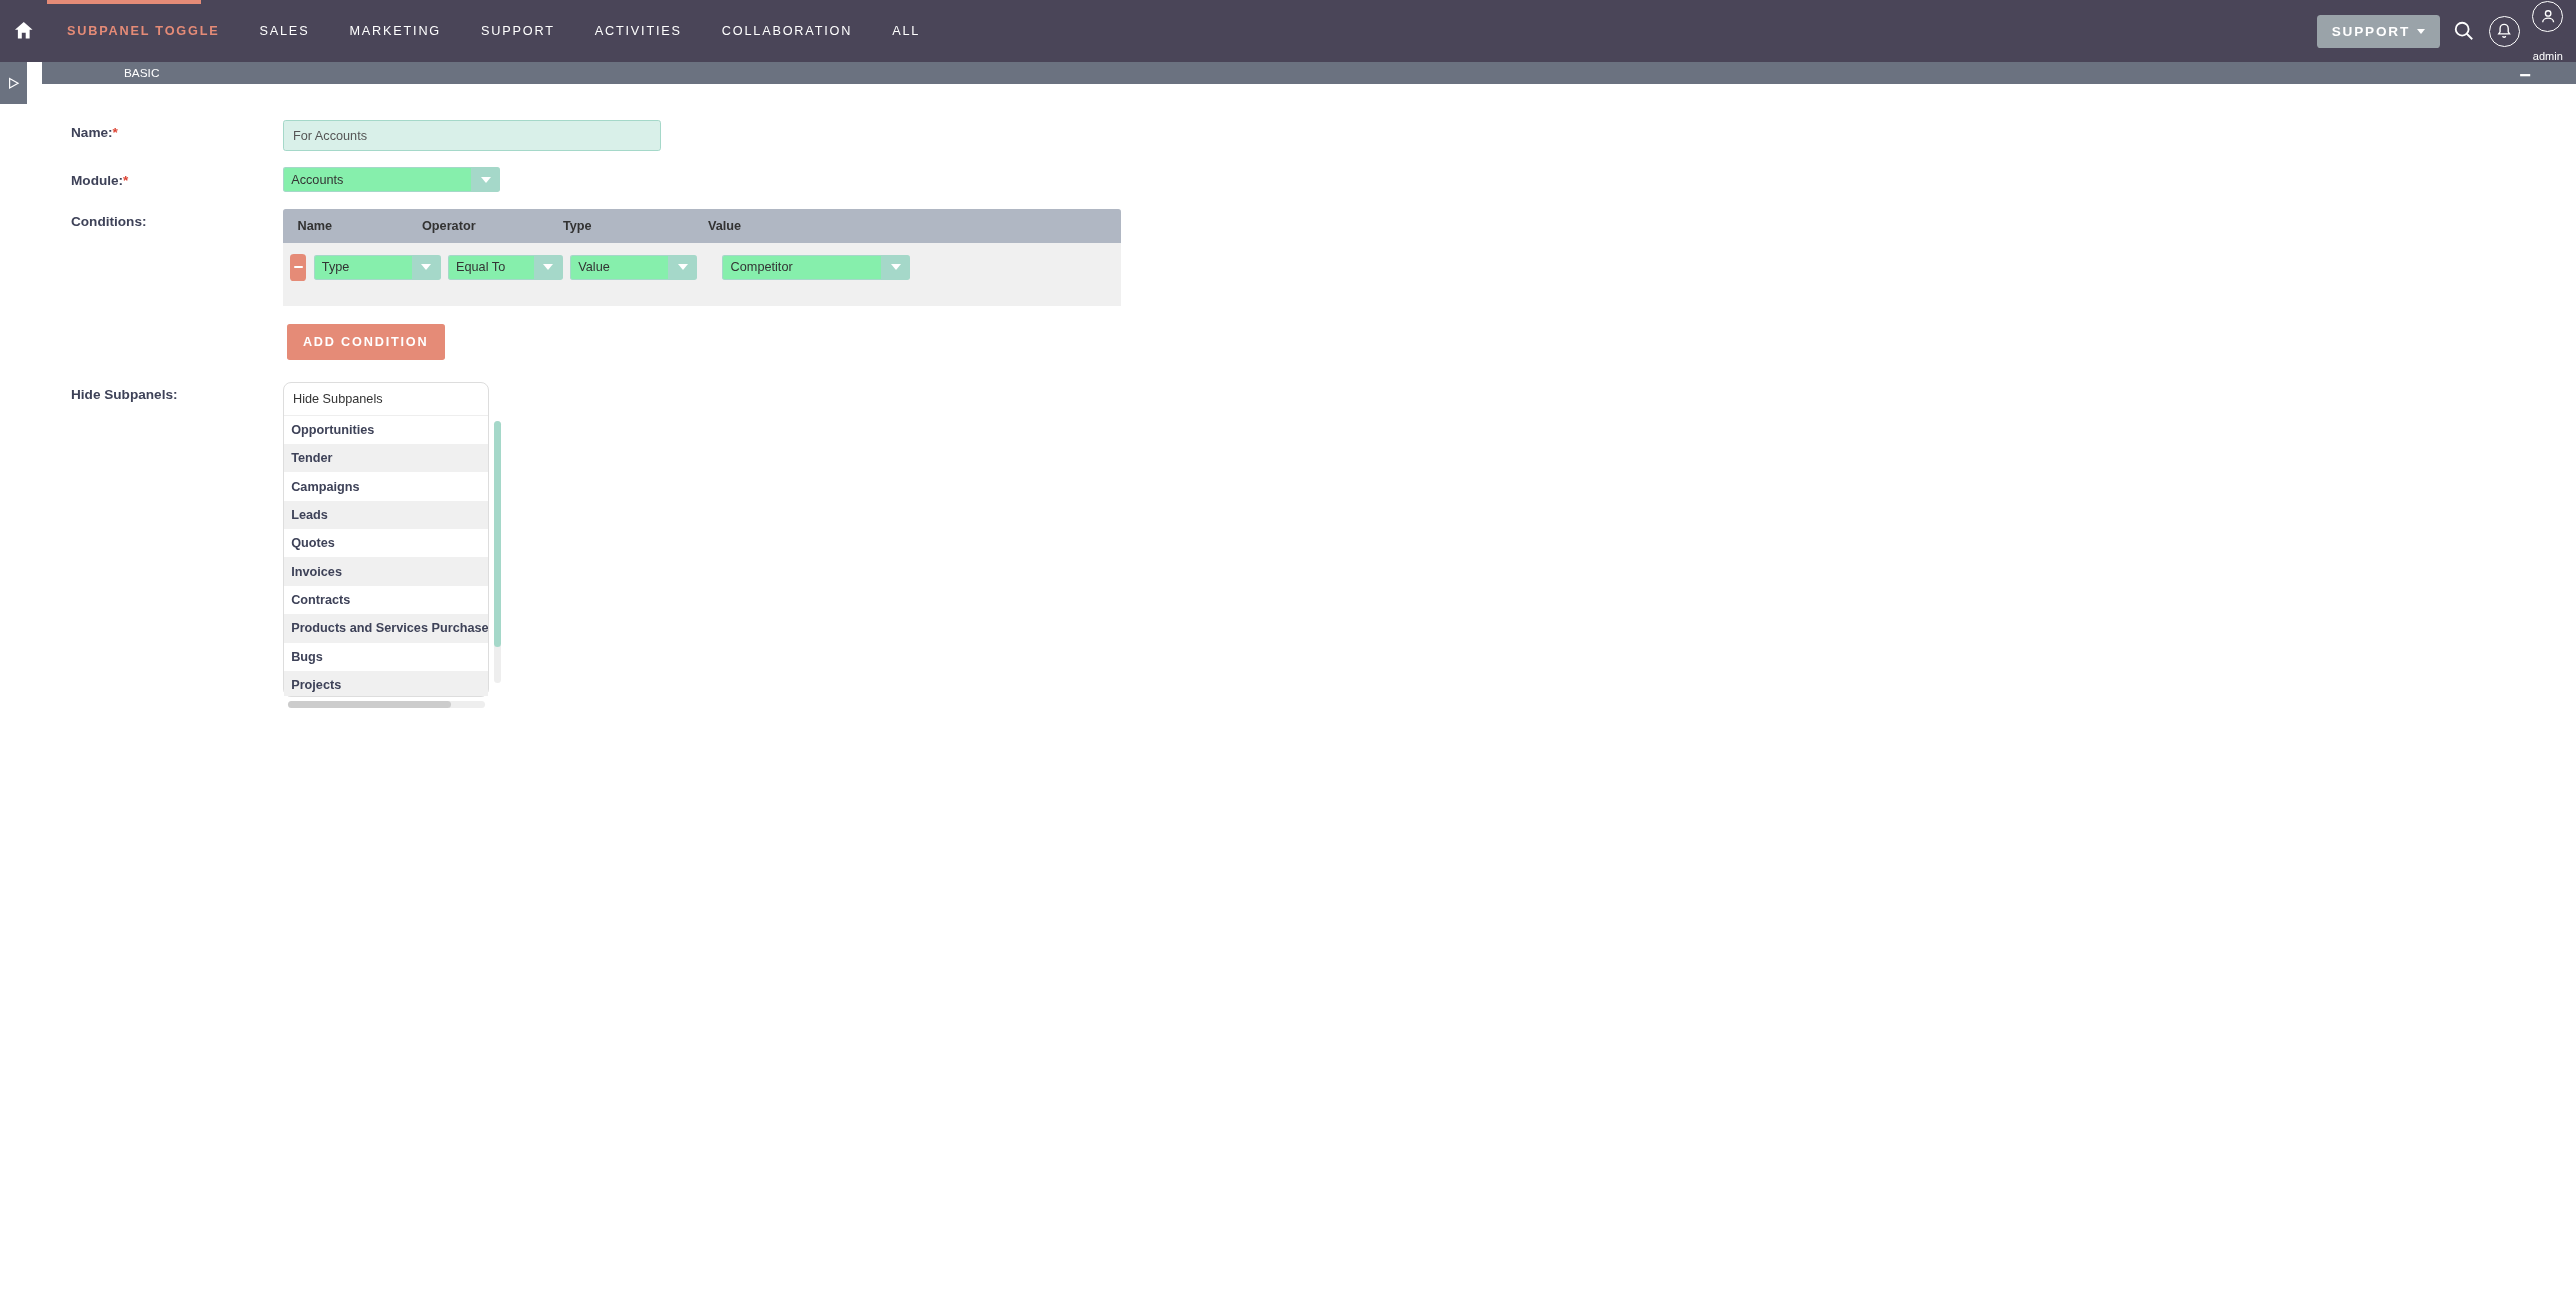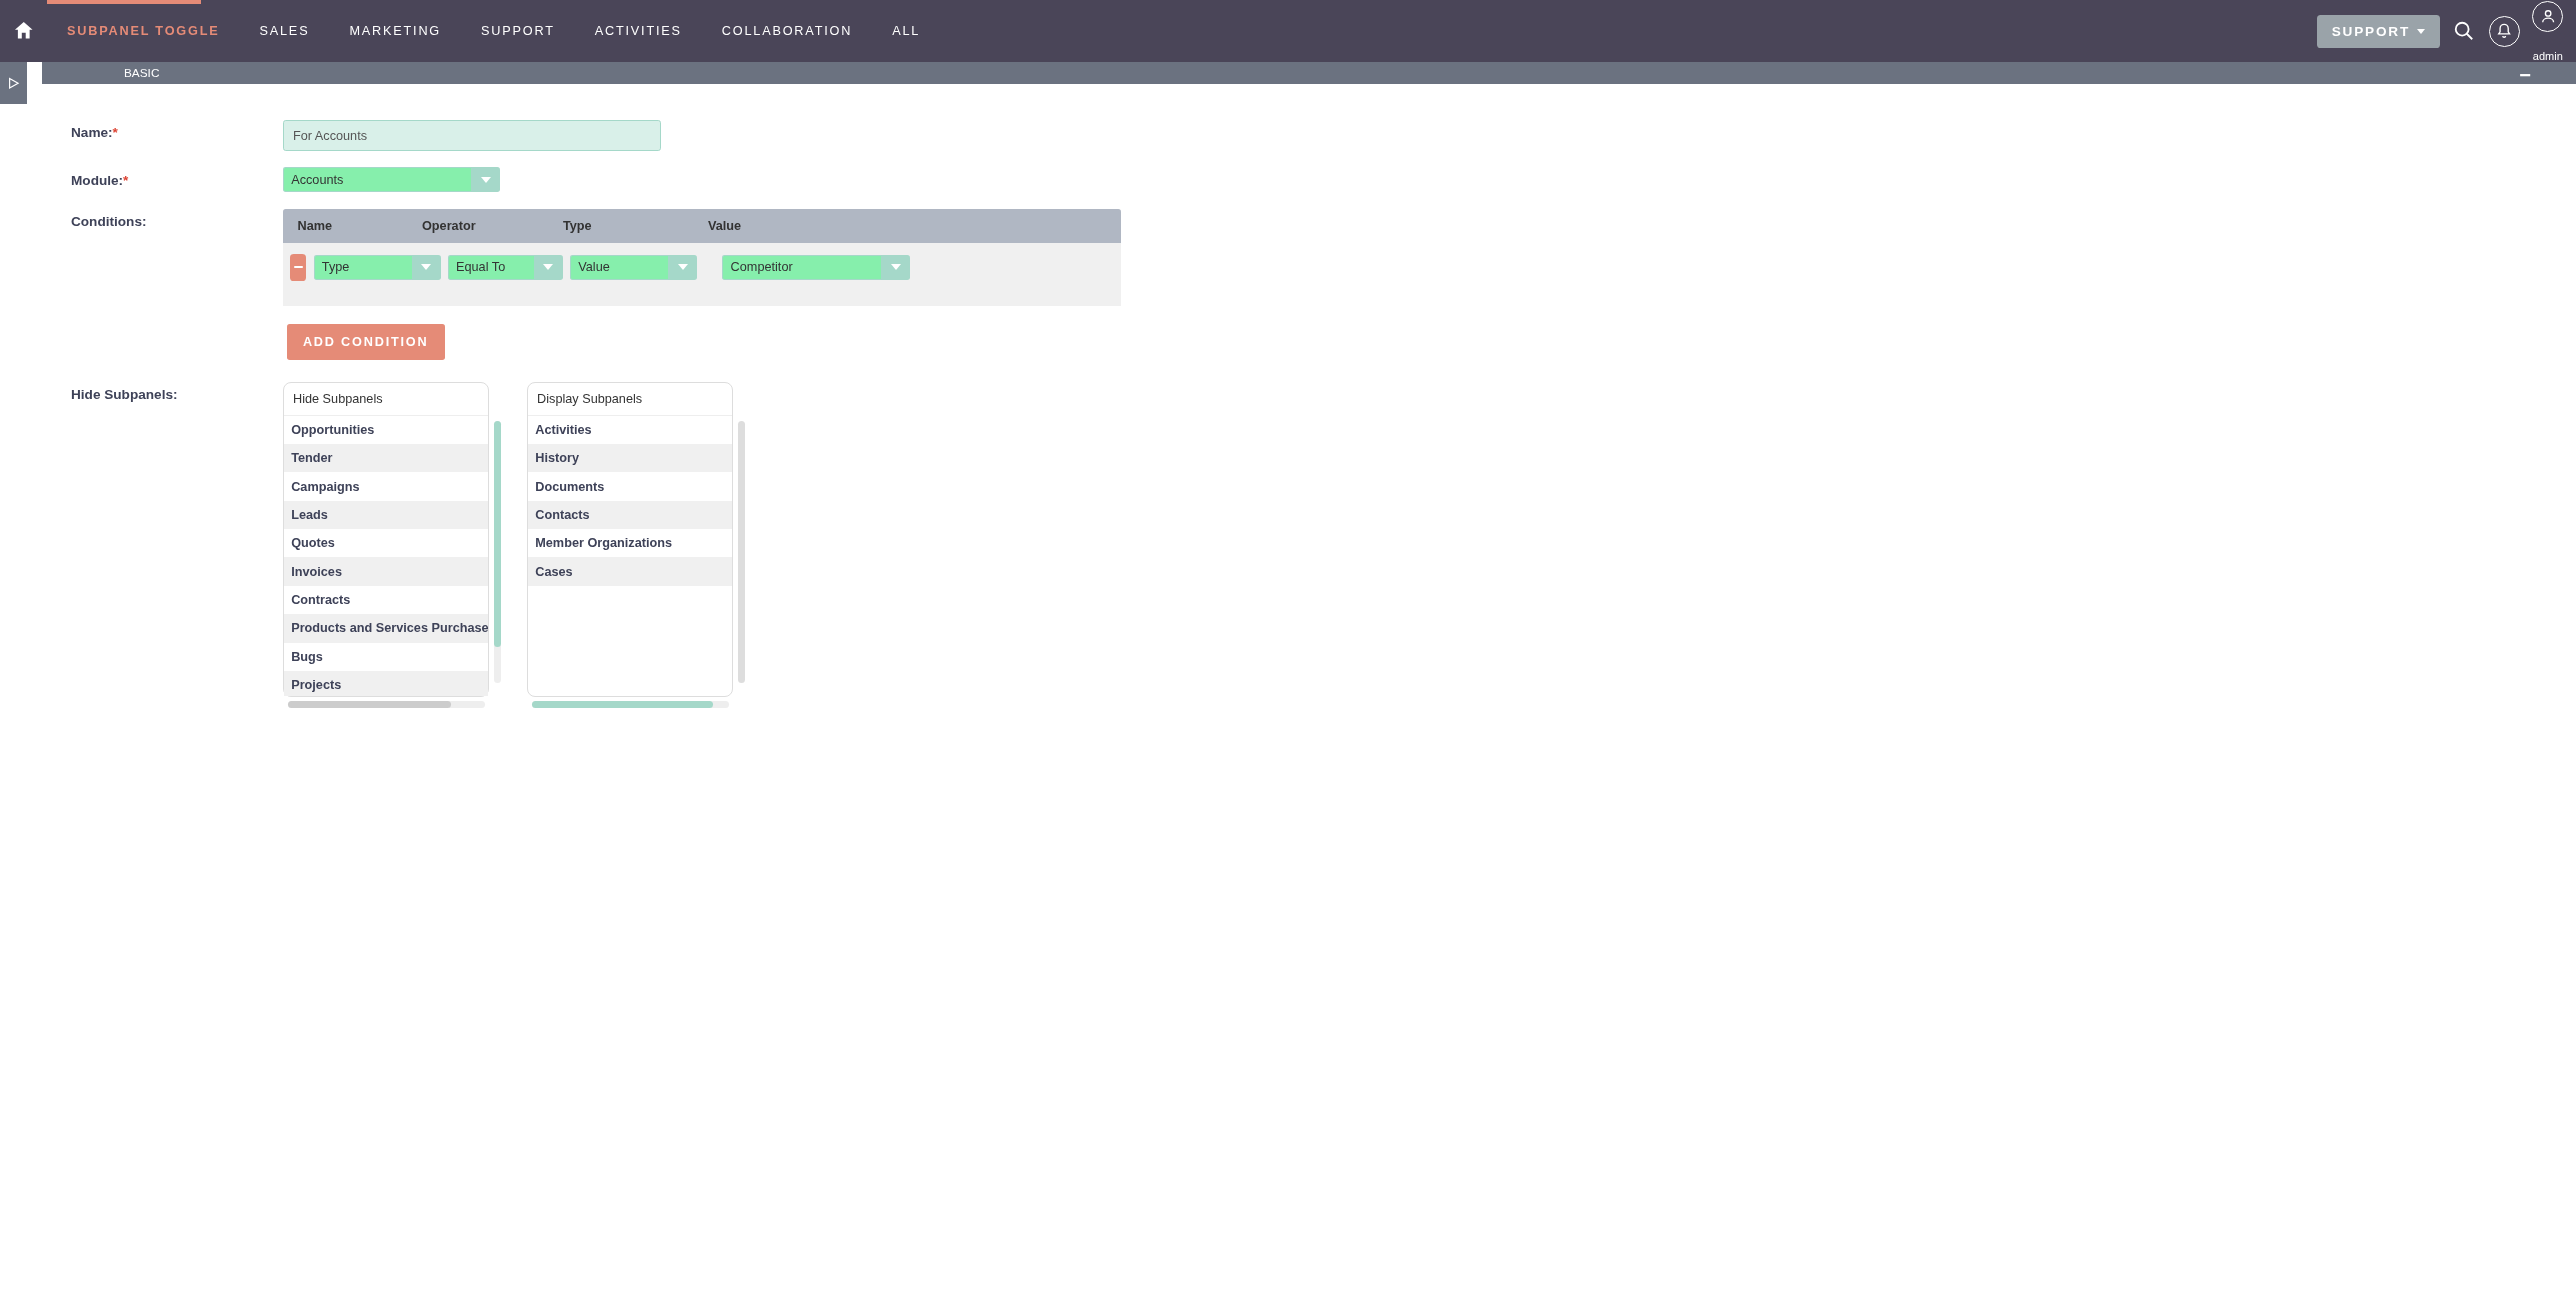--- a/index.html
+++ b/index.html
@@ -211,35 +211,18 @@
         <div class="vscroll-track">
             <div class="vscroll-thumb" style="height:226px;"></div>
           </div>
         <div class="hscroll-track">
             <div class="hscroll-thumb" style="width:163px;"></div>
           </div>
       </div>
 
       <div style="width:12.7px;"></div>
 
-      <div class="panel-col">
-        <div class="panel-head">Display Subpanels</div>
-        <div class="panel-list">
-          <div class="panel-item">Activities</div>
-          <div class="panel-item">History</div>
-          <div class="panel-item">Documents</div>
-          <div class="panel-item">Contacts</div>
-          <div class="panel-item">Member Organizations</div>
-          <div class="panel-item">Cases</div>
-        </div>
-        <div class="vscroll-track" style="background:#ddd;">
-            <div class="vscroll-thumb" style="height:0;"></div>
-          </div>
-        <div class="hscroll-track">
-            <div class="hscroll-thumb green" style="width:181px;"></div>
-          </div>
-      </div>
 
     </div>
   </div>
 
 </div>
 
 
 </body></html>

